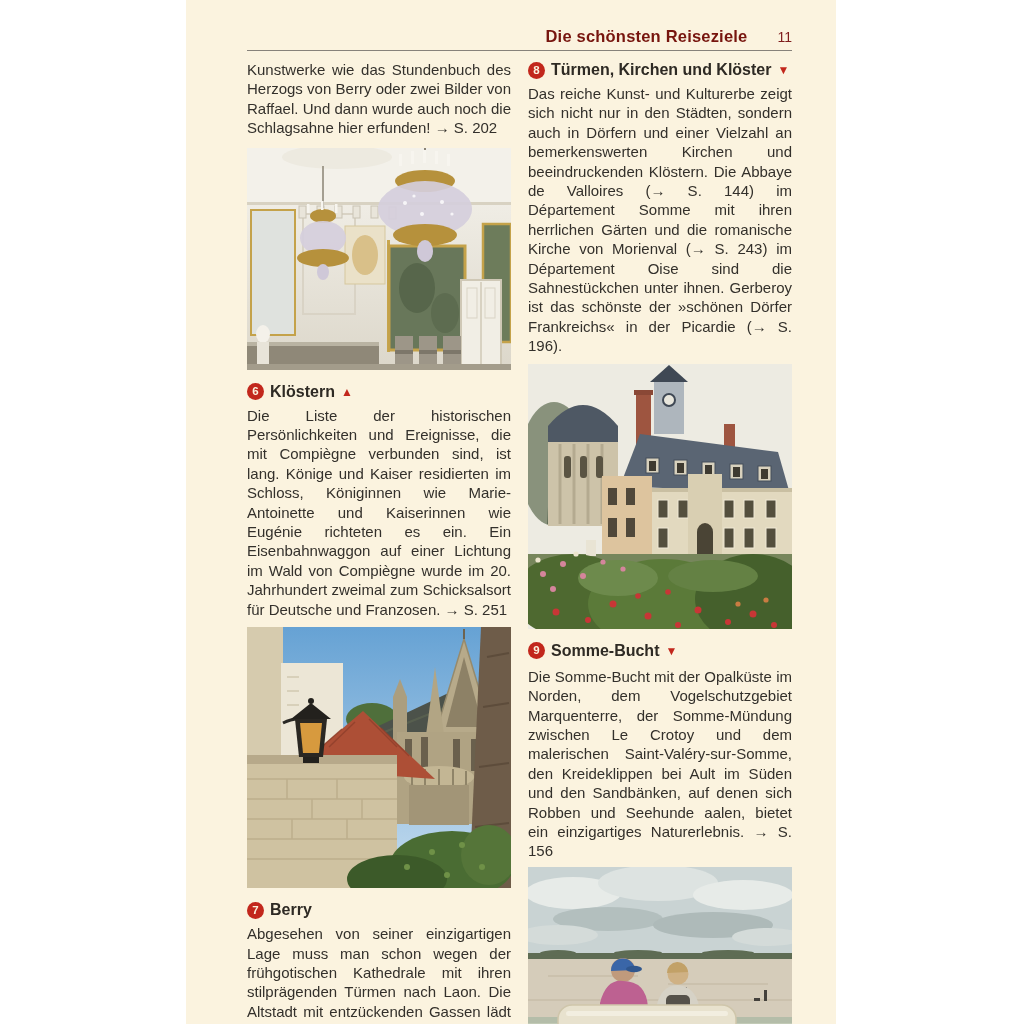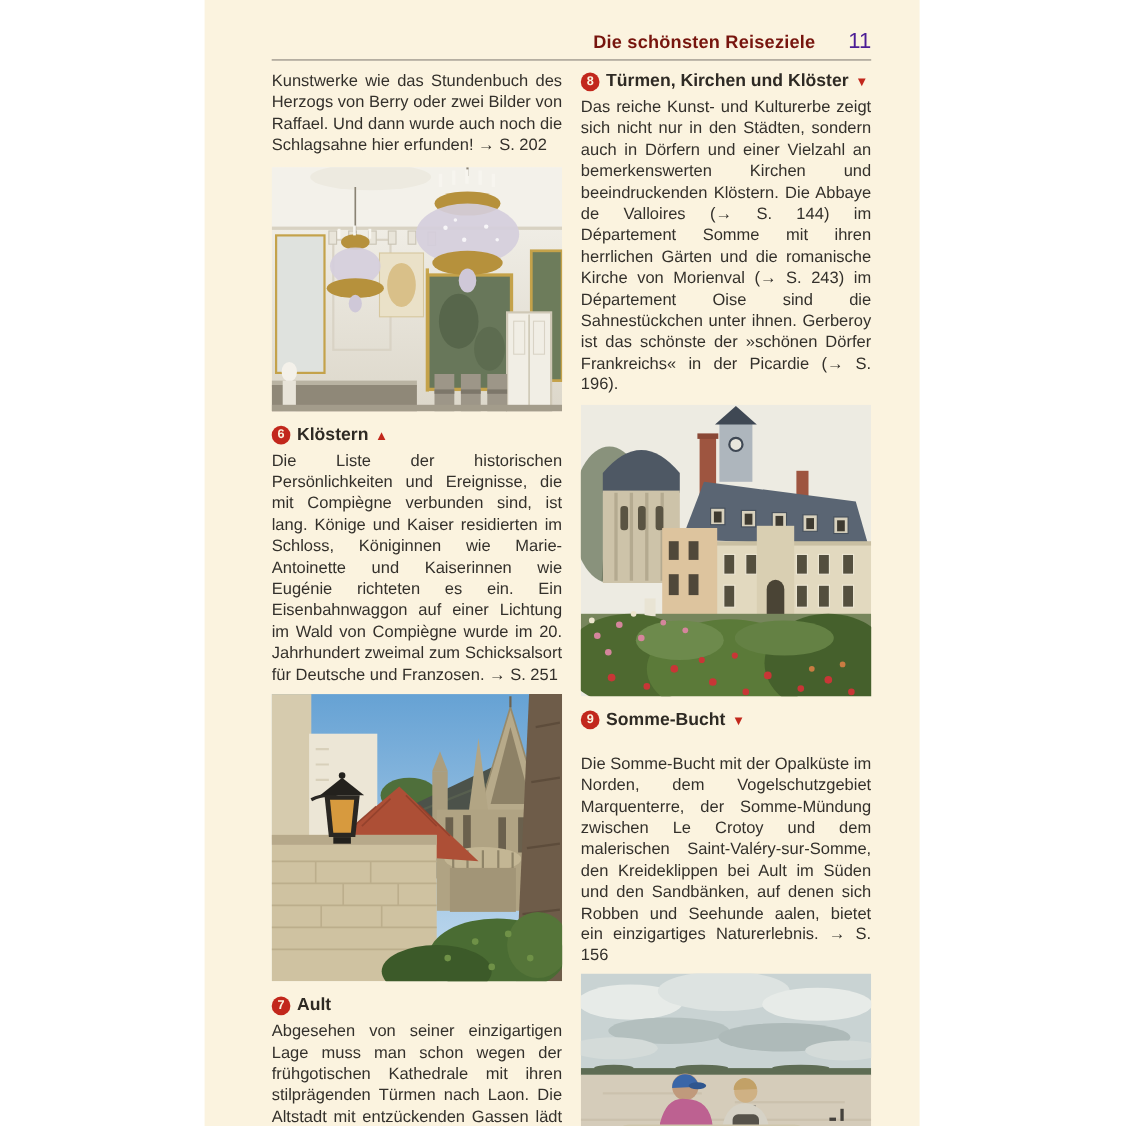--- a/index.html
+++ b/index.html
@@ -3,21 +3,21 @@
 <meta charset="utf-8">
 <style>
   html,body{margin:0;padding:0;background:#ffffff;}
   .stage{position:relative;width:1024px;height:1024px;background:#ffffff;overflow:hidden;
          font-family:"Liberation Sans", sans-serif;color:#33302b;}
   .page{position:absolute;left:186px;top:0;width:650px;height:1024px;background:#fbf3df;}
   .content{position:absolute;left:61px;top:0;width:545px;}
   .header-row{display:flex;justify-content:flex-end;align-items:baseline;gap:30px;
               padding-top:27px;}
   .page-title{font-weight:bold;font-size:16.5px;color:#77150e;letter-spacing:.2px;}
-  .page-num{font-size:20px;color:#4c1d95;}
+  .page-num{font-size:14px;color:#7f1d1d;}
   .header-rule{border:none;border-top:1.6px solid #87827a;margin:4px 0 0 0;}
   .columns{display:flex;gap:17px;margin-top:0;}
   .col{width:264px;}
   p.body{font-size:15px;line-height:19.4px;text-align:justify;margin:9px 0 0 0;
          hyphens:auto;-webkit-hyphens:auto;}
   h3.sec{font-size:16px;font-weight:bold;color:#2e2a24;margin:12px 0 0 0;
          display:flex;align-items:center;gap:6px;line-height:20px;}
   .badge{flex:0 0 auto;width:17px;height:17px;border-radius:50%;background:#c2271c;
          color:#fbf3df;font-size:11.5px;font-weight:bold;display:inline-flex;
          align-items:center;justify-content:center;line-height:1;padding-top:.5px;box-sizing:border-box;}
@@ -221,21 +221,21 @@
                   <circle cx="215" cy="218" r="3"></circle>
                   <circle cx="235" cy="240" r="3"></circle>
                   <circle cx="160" cy="240" r="3"></circle>
                   <circle cx="200" cy="248" r="3"></circle>
                 </g>
             </svg>
           </figure>
 
           <h3 class="sec">
             <span class="badge">7</span>
-            <span>Ault</span>
+            <span>Berry</span>
 
           </h3>
           <p class="body" style="margin-top:4px;">Abgesehen von seiner einzigartigen Lage muss man schon wegen der frühgotischen Kathedrale mit ihren stilprägenden Türmen nach Laon. Die Altstadt mit entzückenden Gassen lädt zum Flanieren ein. → S. 285</p>
         </div>
 
         <div class="col">
           <h3 class="sec" style="margin-top:9px;">
             <span class="badge">8</span>
             <span>Türmen, Kirchen und Klöster</span>
             <span class="marker">▼</span>
@@ -340,21 +340,21 @@
                   <circle cx="238" cy="236" r="2.6"></circle>
                 </g>
             </svg>
           </figure>
 
           <h3 class="sec">
             <span class="badge">9</span>
             <span>Somme-Bucht</span>
             <span class="marker">▼</span>
           </h3>
-          <p class="body" style="margin-top:20px;">Die Somme-Bucht mit der Opalküste im Norden, dem Vogelschutzgebiet Marquenterre, der Somme-Mündung zwischen Le Crotoy und dem malerischen Saint-Valéry-sur-Somme, den Kreideklippen bei Ault im Süden und den Sandbänken, auf denen sich Robben und Seehunde aalen, bietet ein einzigartiges Naturerlebnis. → S. 156</p>
+          <p class="body" style="margin-top:6px;">Die Somme-Bucht mit der Opalküste im Norden, dem Vogelschutzgebiet Marquenterre, der Somme-Mündung zwischen Le Crotoy und dem malerischen Saint-Valéry-sur-Somme, den Kreideklippen bei Ault im Süden und den Sandbänken, auf denen sich Robben und Seehunde aalen, bietet ein einzigartiges Naturerlebnis. → S. 156</p>
 
           <figure class="mt6">
             <svg width="264" height="244" viewBox="0 0 264 244">
               <rect width="264" height="92" fill="#c9d3d3"></rect>
               <ellipse cx="45" cy="26" rx="48" ry="16" fill="#e7ebe8"></ellipse>
               <ellipse cx="130" cy="16" rx="60" ry="18" fill="#dde3e1"></ellipse>
               <ellipse cx="215" cy="28" rx="50" ry="15" fill="#e7ebe8"></ellipse>
               <ellipse cx="80" cy="52" rx="55" ry="12" fill="#b3bfbe"></ellipse>
               <ellipse cx="185" cy="58" rx="60" ry="13" fill="#aebab9"></ellipse>
               <ellipse cx="30" cy="68" rx="40" ry="10" fill="#d4dbd9"></ellipse>

